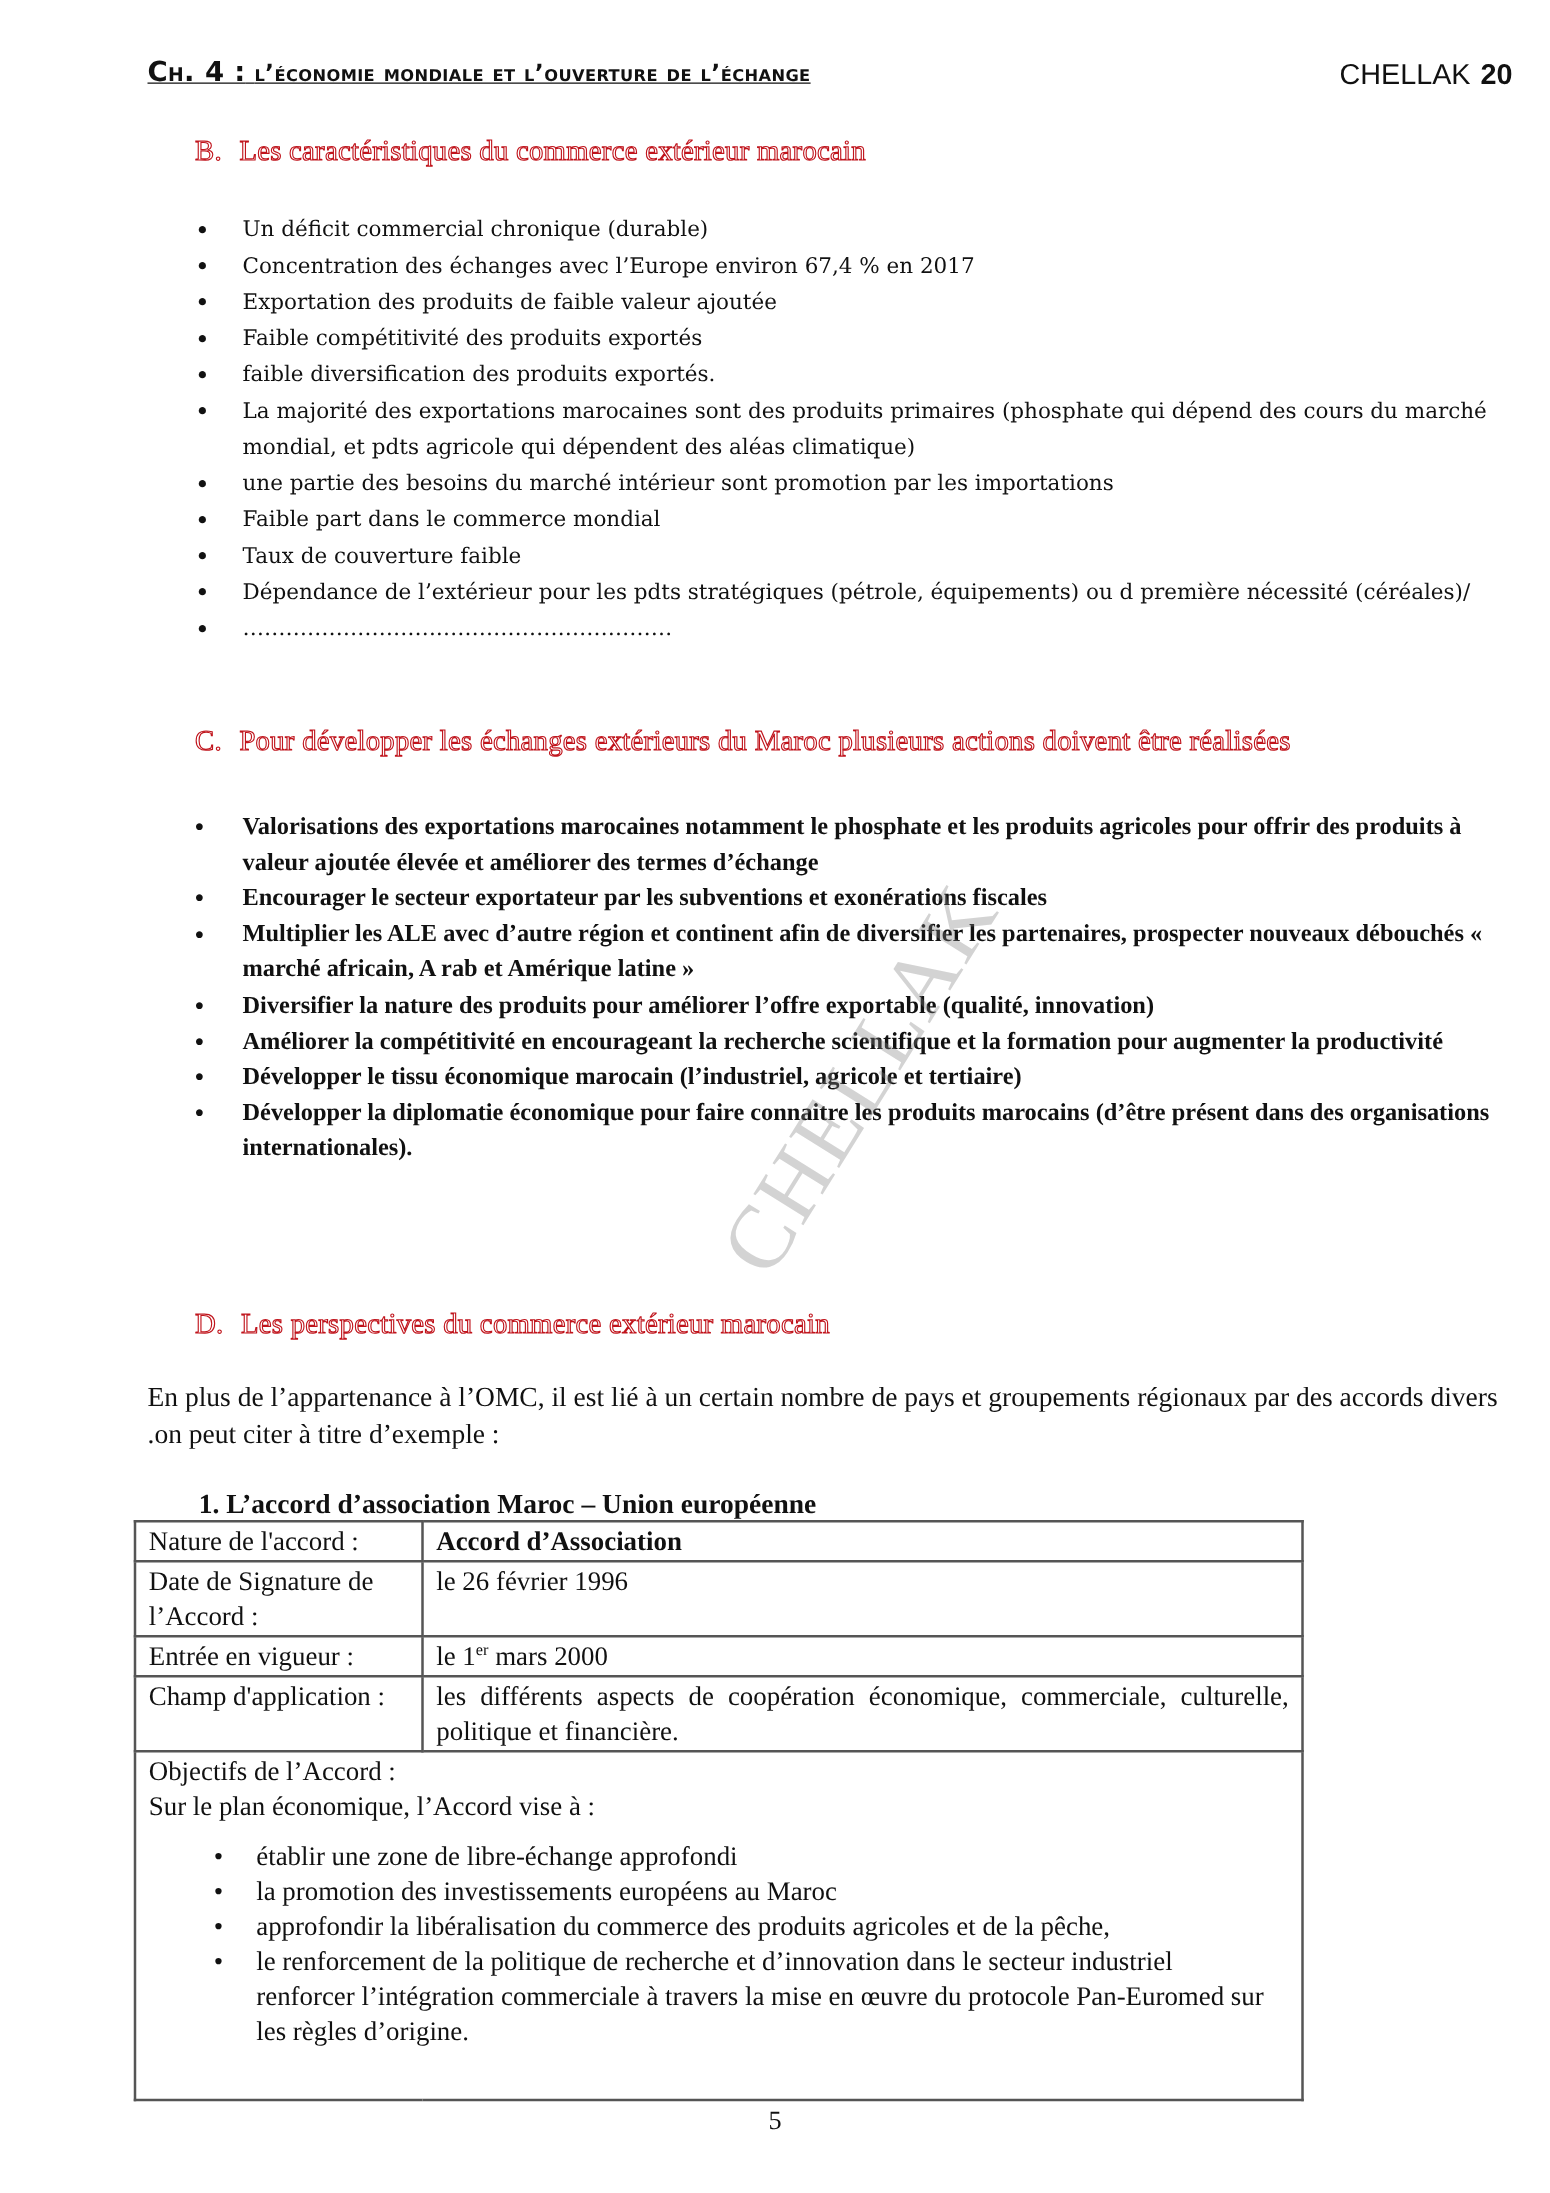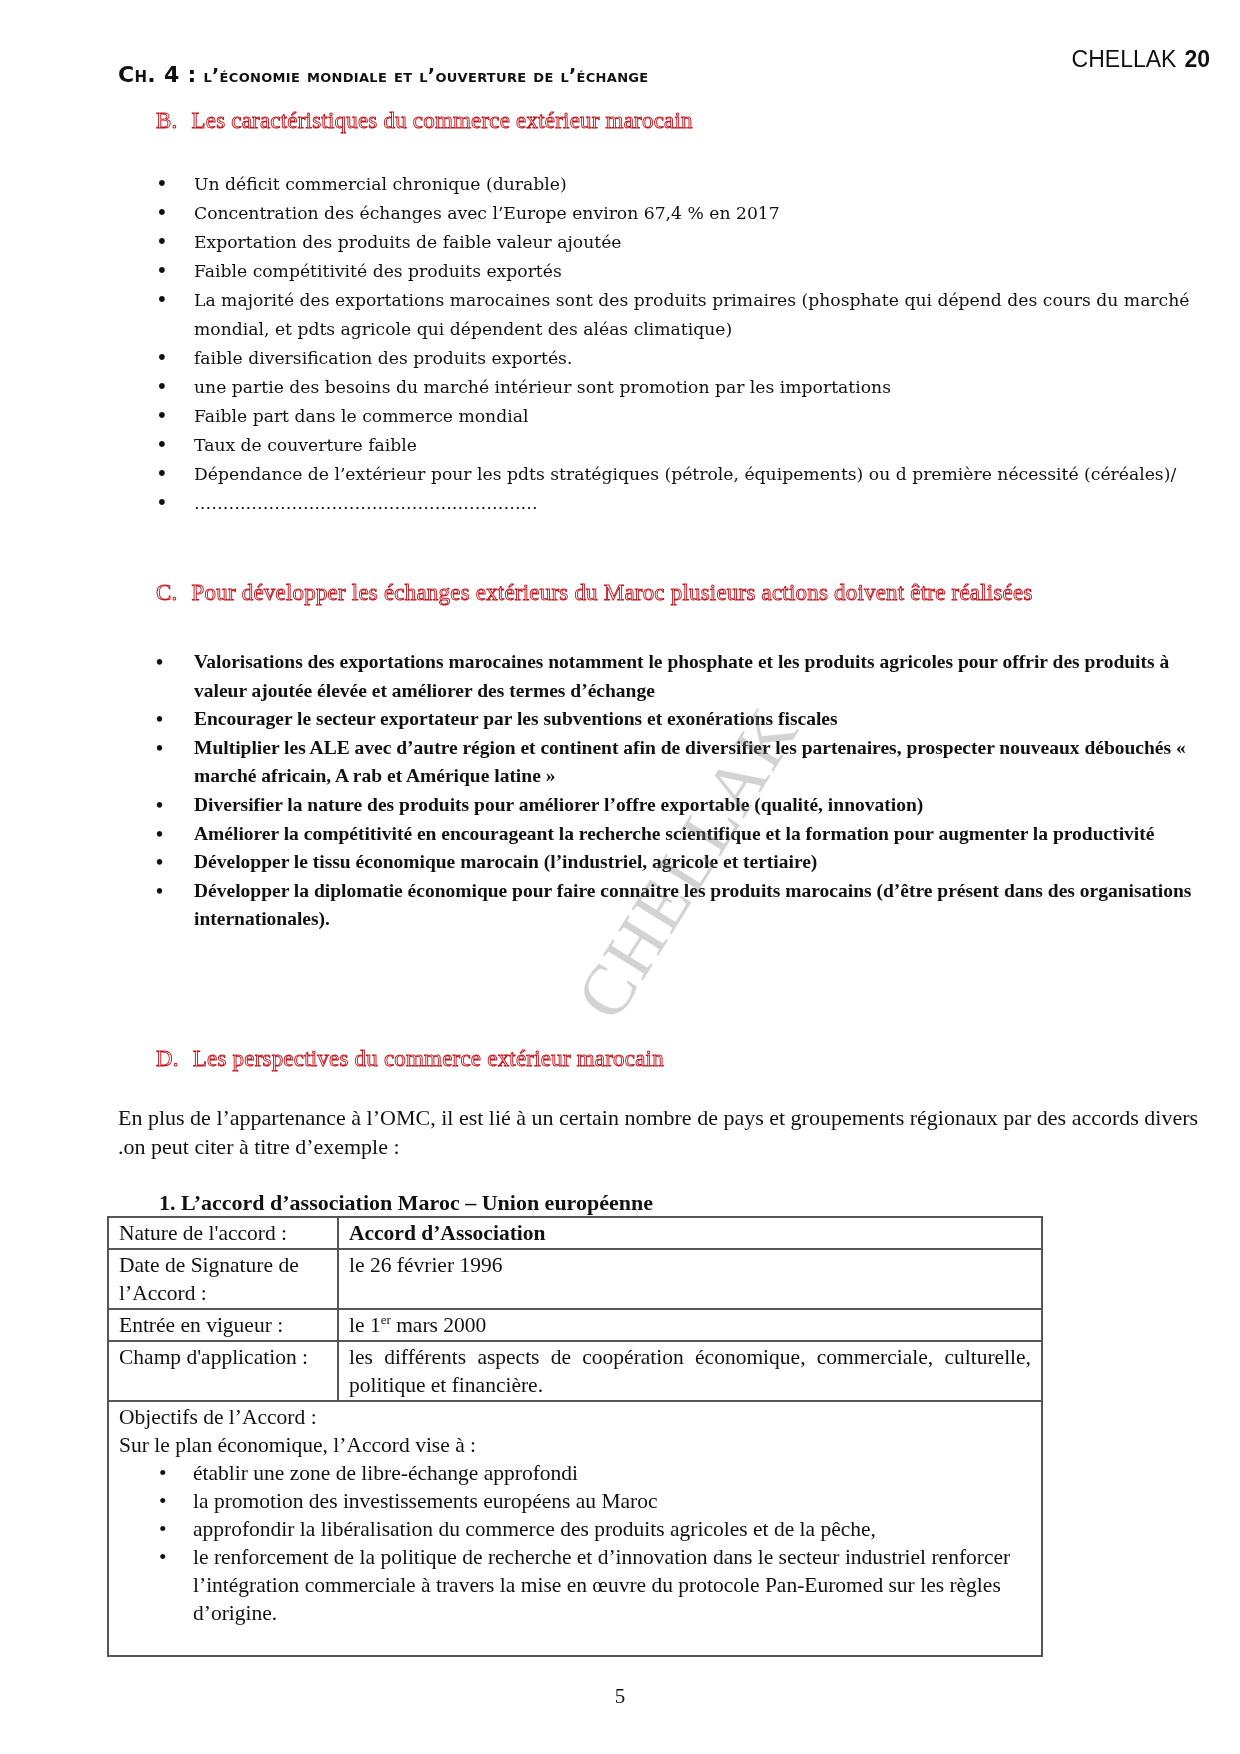--- a/index.html
+++ b/index.html
@@ -1,21 +1,21 @@
 <!DOCTYPE html>
 <html><head>
   <meta charset="utf-8">
   <style>
     html, body { margin: 0; padding: 0; background: #ffffff; }
     body { width: 1240px; height: 1754px; position: relative; overflow: hidden; color: #111; }
     .page { position: absolute; left: 0; top: 0; width: 1240px; height: 1754px; }
 
     .header { position: absolute; left: 118px; top: 46px; width: 1092px; height: 32px; }
-    .header-title { position: absolute; left: 0; top: 16px; font-family: "DejaVu Sans", sans-serif; font-weight: bold;
-      font-size: 19px; letter-spacing: 0.3px; color: #111; font-variant: small-caps; }
+    .header-title { position: absolute; left: 0; top: 0; font-family: "DejaVu Sans", sans-serif; font-weight: bold;
+      font-size: 19px; letter-spacing: 0.3px; color: #111; font-variant: small-caps; text-decoration: underline; }
     .header-title .ch { font-size: 22px; }
     .header-right { position: absolute; right: 0; top: 0; font-family: "Liberation Sans", sans-serif; font-size: 23px; color: #111; }
     .header-right .num { font-weight: bold; margin-left: 8px; }
 
     .section-title { position: absolute; font-family: "Liberation Serif", serif; font-size: 23px; color: #fff;
       -webkit-text-stroke: 0.9px #c0141c; letter-spacing: 0.2px; }
     .section-title .letter { margin-right: 14px; }
 
     ul.bullets { position: absolute; margin: 0; padding: 0; list-style: none; }
     ul.bullets li { position: relative; padding-left: 38px; }
@@ -26,21 +26,21 @@
 
     .intro { position: absolute; left: 118px; top: 1103px; width: 1100px; font-family: "Liberation Serif", serif; font-size: 22px; line-height: 29px; }
     .subhead { position: absolute; left: 159px; top: 1190px; font-family: "Liberation Serif", serif; font-weight: bold; font-size: 22px; }
 
     table.accord { position: absolute; left: 107px; top: 1216px; width: 936px; border-collapse: collapse;
       font-family: "Liberation Serif", serif; font-size: 21.5px; line-height: 28px; }
     table.accord td { border: 2px solid #555; vertical-align: top; padding: 1px 10px 1px 10px; }
     table.accord td.lbl { width: 208px; }
     table.accord td.bold { font-weight: bold; }
     table.accord td.just { text-align: justify; }
-    .obj-list { list-style: none; margin: 0; padding: 0; }
+    .obj-list { list-style: none; margin: 12px; padding: 0; }
     .obj-list li { position: relative; padding-left: 74px; }
     .obj-list li::before { content: "\2022"; position: absolute; left: 40px; top: 0; }
 
     .watermark { position: absolute; left: 520px; top: 770px; font-family: "Liberation Serif", serif; font-size: 72px;
       color: rgba(130,130,130,0.35); transform: rotate(-58deg); transform-origin: left top; letter-spacing: 2px;
       top: 990px; left: 560px; }
     .page-number { position: absolute; left: 0; width: 1240px; top: 1684px; text-align: center; font-family: "Liberation Serif", serif; font-size: 21px; }
     sup { font-size: 13px; line-height: 0; }
   </style>
 </head>
@@ -59,22 +59,22 @@
   </div>
 
   <div class="section-title" style="left:156px; top:108px;">
     <span class="letter">B.</span><span>Les caractéristiques du commerce extérieur marocain</span>
   </div>
   <ul class="bullets list-b">
     <li>Un déficit commercial chronique (durable)</li>
     <li>Concentration des échanges avec l’Europe environ 67,4  % en 2017</li>
     <li>Exportation des produits de faible valeur ajoutée</li>
     <li>Faible compétitivité des produits exportés</li>
+    <li>faible diversification des produits exportés.</li>
     <li>La majorité des exportations marocaines sont des produits primaires (phosphate qui dépend des cours du marché mondial, et  pdts agricole qui dépendent des aléas climatique)</li>
-    <li>faible diversification des produits exportés.</li>
     <li>une partie des besoins du marché intérieur sont  promotion par les importations</li>
     <li>Faible part dans le commerce mondial</li>
     <li>Taux de couverture faible</li>
     <li>Dépendance de l’extérieur pour les pdts stratégiques (pétrole, équipements) ou d première nécessité (céréales)/</li>
     <li>……………………………………………………</li>
   </ul>
 
   <div class="section-title" style="left:156px; top:580px;">
     <span class="letter">C.</span><span>Pour développer les échanges extérieurs du Maroc plusieurs actions doivent être réalisées</span>
   </div>

